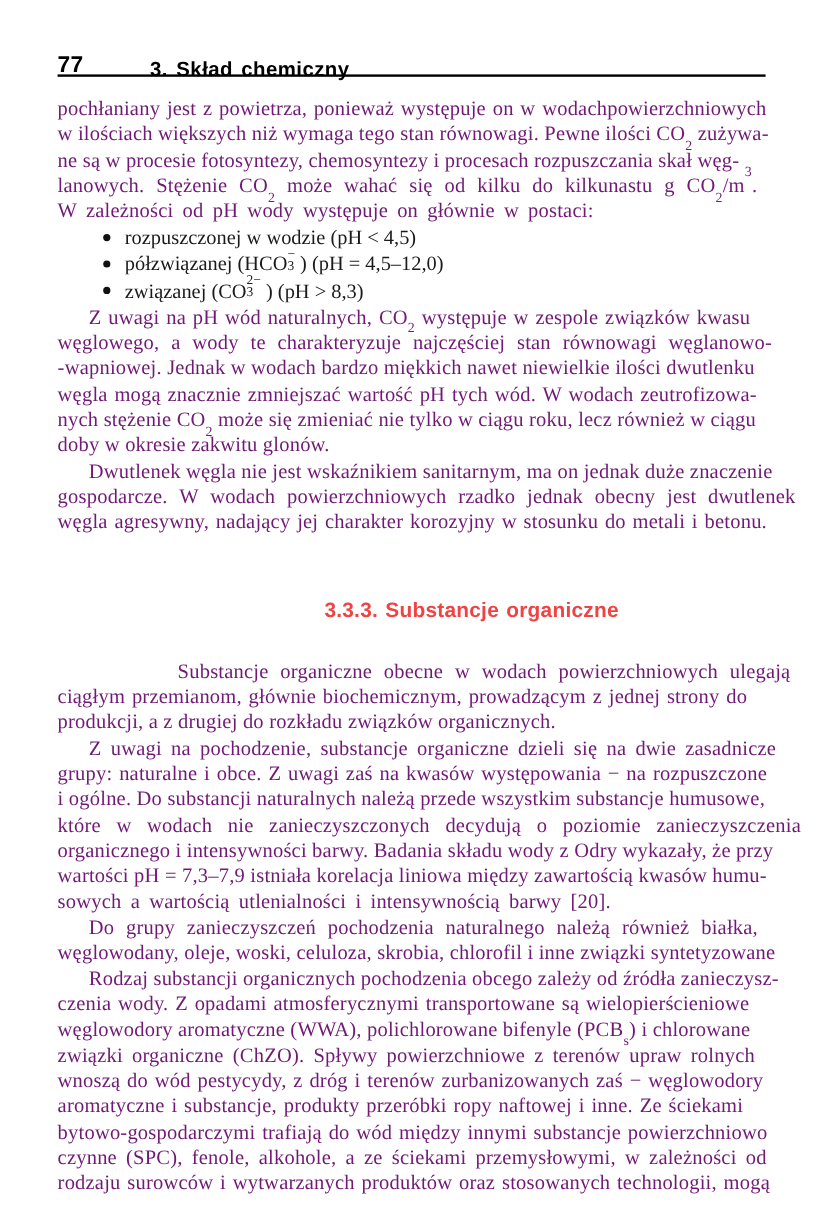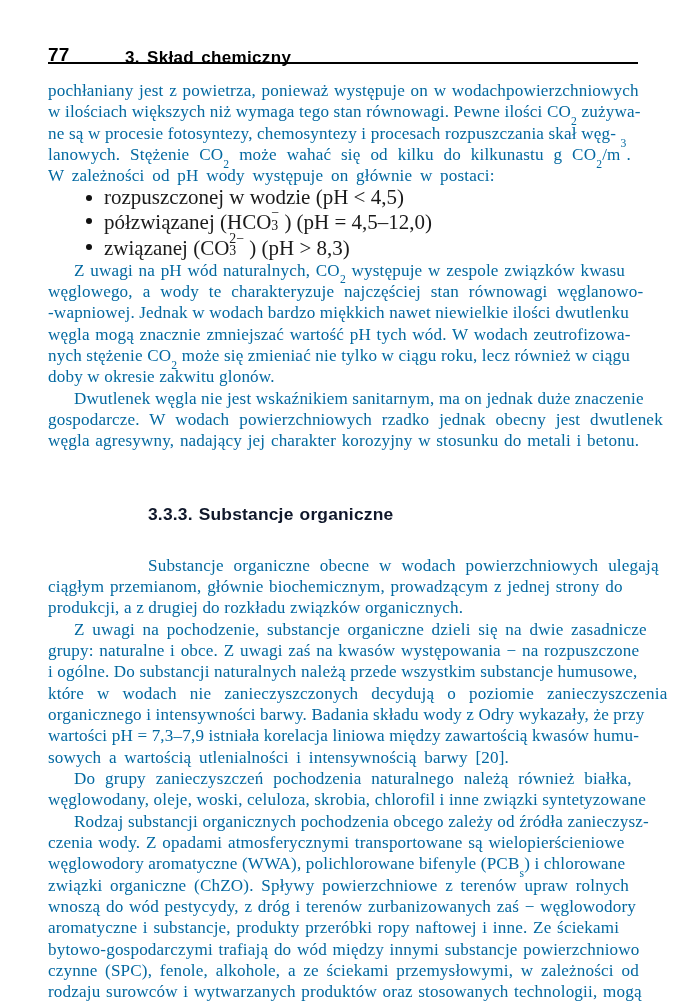--- a/index.html
+++ b/index.html
@@ -67,21 +67,21 @@
     width: 590px;
   }
 
   
   .ln {
     display: block;
     font-size: 17.1px;
     line-height: 21.35px;
     white-space: nowrap;
     letter-spacing: 0.01em;
-    color: #0369a1;
+    color: #701a75;
   }
   
   .ln.j {
     display: flex;
     justify-content: space-between;
     white-space: normal;
   }
   .ln.j > span { white-space: pre; }
   
   .ws1 { word-spacing: 1.2px; }
@@ -94,21 +94,21 @@
 
   
   .blist {
     margin: 0;
     padding: 0;
     list-style: none;
   }
   .blist li {
     position: relative;
     padding-left: 56px;
-    font-size: 21px;
+    font-size: 17px;
     line-height: 21.6px;
     white-space: nowrap;
   }
   .blist li .bullet {
     position: absolute;
     left: 38px;
     top: 50%;
     width: 6px;
     height: 6px;
     margin-top: -3px;
@@ -116,22 +116,23 @@
     background: #111;
   }
 
   
   .section-head {
     font-family: "Liberation Sans", "DejaVu Sans", sans-serif;
     font-weight: bold;
     font-size: 17.4px;
     letter-spacing: 0.2px;
     word-spacing: 1px;
-    color: #0f172a;
+    color: #ef4444;
     padding-left: 100px;
+    text-align: center;
   }
   .space-before-head { height: 52px; }
   .space-after-head { height: 30px; }
 
   
   sub, sup {
     font-size: 0.68em;
     line-height: 0;
     position: relative;
   }

